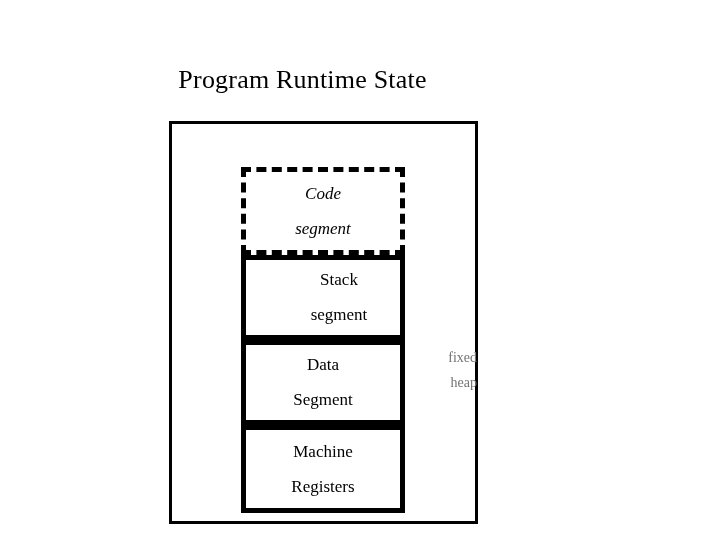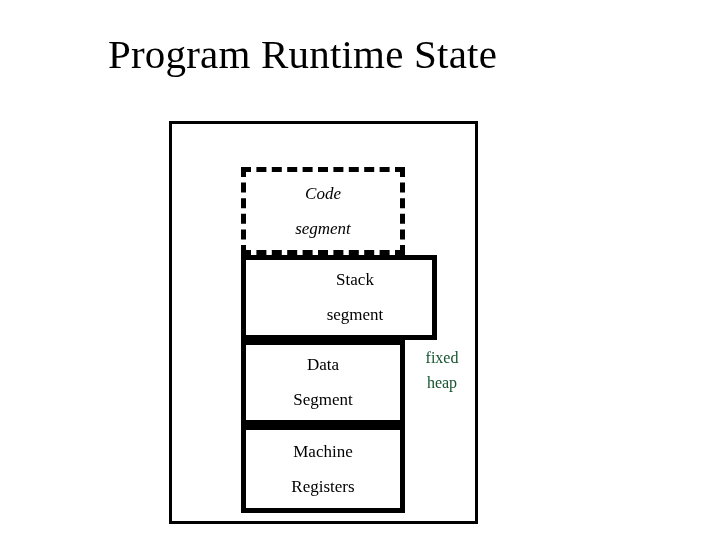--- a/index.html
+++ b/index.html
@@ -21,24 +21,24 @@
     left: 0;
     top: 0;
     width: 720px;
     height: 540px;
   }
 
   
   #slide-title {
     position: absolute;
     left: 0;
-    top: 34px;
+    top: 60px;
     width: 605px;
     text-align: center;
-    font-size: 41px;
+    font-size: 26px;
     line-height: 40px;
     letter-spacing: 0.2px;
     color: #000000;
     white-space: nowrap;
   }
 
   
   #outer-frame {
     position: absolute;
     left: 169px;
@@ -72,34 +72,34 @@
   }
 
   .solid-box {
     border: 5px solid #000000;
   }
   .dashed-box {
     border: 5px dashed #000000;
   }
 
   #box-code    { left: 241px; top: 167px; width: 164px; height: 88px; font-style: italic; }
-  #box-stack   { left: 241px; top: 255px; width: 196px; height: 85px; padding-left: 32px; }
+  #box-stack   { left: 241px; top: 255px; width: 164px; height: 85px; padding-left: 32px; }
   #box-data    { left: 241px; top: 340px; width: 164px; height: 85px; }
   #box-machine { left: 241px; top: 425px; width: 164px; height: 88px; }
 
   
   #annotation-fixed-heap {
     position: absolute;
     left: 407px;
     top: 345px;
     width: 70px;
-    text-align: center;
-    font-size: 16px;
+    text-align: right;
+    font-size: 14px;
     line-height: 25px;
-    color: #14532d;
+    color: #737373;
   }
   #annotation-fixed-heap .ann-line {
     display: block;
     white-space: nowrap;
   }
 </style>
 </head>
 <body>
 
 <div id="slide">

